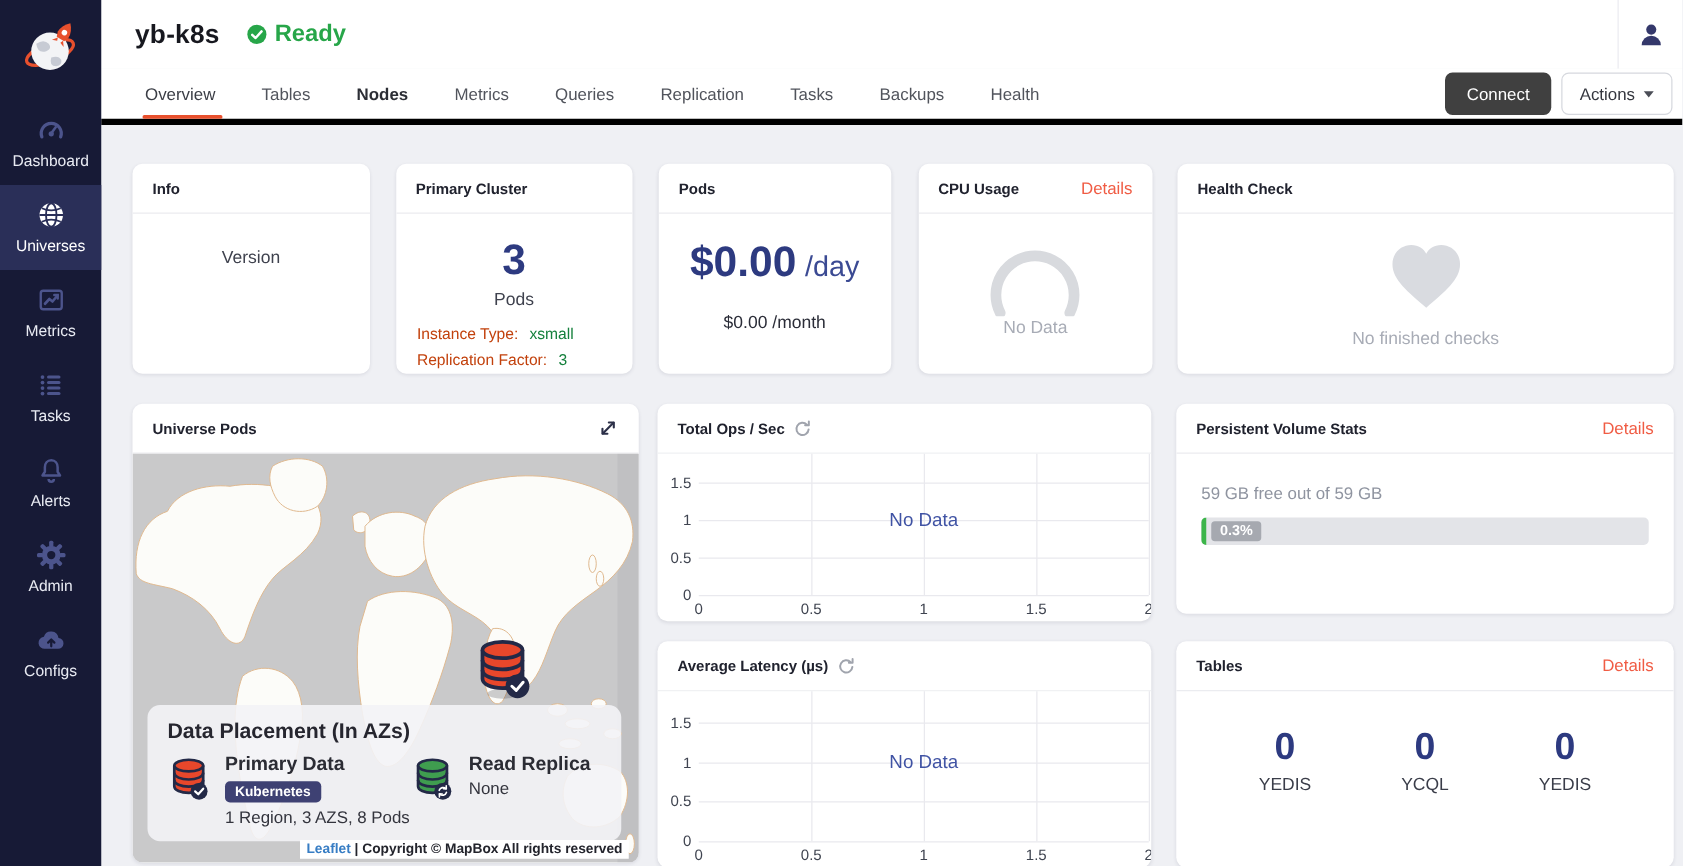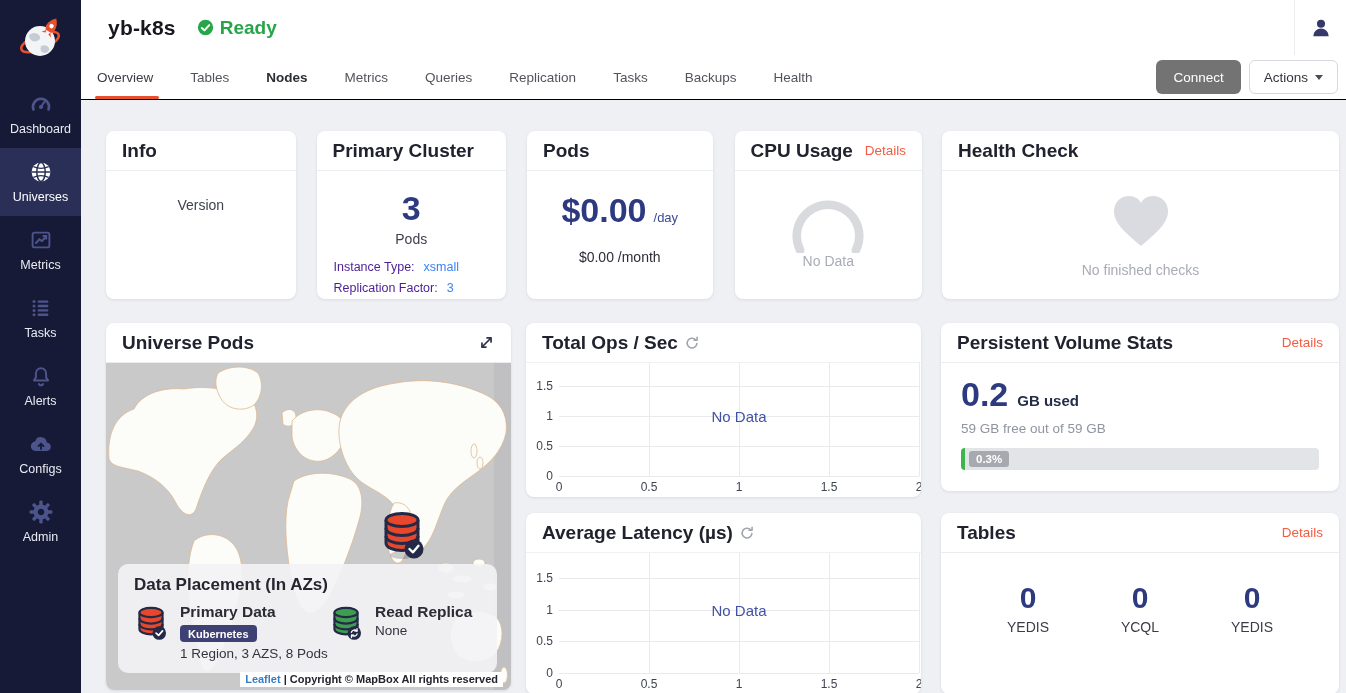--- a/index.html
+++ b/index.html
@@ -22,54 +22,54 @@
   .nav-icon svg { width:24px; height:24px; display:block; }
 
   
   .topbar { position:absolute; left:81px; top:0; right:0; height:55px; background:#fff; display:flex; align-items:center; padding-left:27px; z-index:20; }
   .universe-title { font-size:21px; font-weight:bold; color:#17181f; letter-spacing:.2px; }
   .status-badge { display:flex; align-items:center; gap:6px; margin-left:21px; }
   .status-badge span { font-size:19px; font-weight:bold; color:#27a649; }
   .user-menu { margin-left:auto; width:52px; height:55px; display:flex; align-items:center; justify-content:center; border-left:1px solid #ececf1; cursor:pointer; }
 
   
-  .tabbar { position:absolute; left:81px; top:55px; right:0; height:45px; background:#fff; border-bottom:1px solid #000000; display:flex; align-items:center; padding-left:16px; z-index:20; }
+  .tabbar { position:absolute; left:81px; top:55px; right:0; height:45px; background:#fff; border-bottom:5px solid #000000; display:flex; align-items:center; padding-left:35px; z-index:20; }
   .tab { font-size:13.5px; color:#51545c; margin-right:37px; height:100%; display:flex; align-items:center; position:relative; cursor:pointer; white-space:nowrap; }
   .tab.active { color:#3a3d45; }
   .tab.active::after { content:""; position:absolute; left:-2px; right:-6px; bottom:0; height:3px; background:#e8502d; border-radius:2px; }
   .tab.emph { color:#2c2e35; font-weight:bold; }
   .tab-actions { margin-left:auto; display:flex; gap:8px; padding-right:8px; }
-  .btn-connect { background:#737373; color:#fff; border:none; border-radius:6px; height:34px; padding:0 17px; font-size:13.5px; font-family:inherit; cursor:pointer; }
+  .btn-connect { background:#404040; color:#fff; border:none; border-radius:6px; height:34px; padding:0 17px; font-size:13.5px; font-family:inherit; cursor:pointer; }
   .btn-actions { background:#fff; color:#34363e; border:1px solid #d6d8de; border-radius:6px; height:34px; padding:0 14px; font-size:13.5px; font-family:inherit; cursor:pointer; display:flex; align-items:center; gap:7px; }
   .caret { width:0; height:0; border-left:4px solid transparent; border-right:4px solid transparent; border-top:5px solid #4b4e57; display:inline-block; }
 
   
   .content { position:absolute; left:81px; top:100px; right:0; bottom:0; padding:31px 7px 0 25px; }
   .card { background:#fff; border-radius:8px; box-shadow:0 1px 3px rgba(35,38,65,.10); position:relative; overflow:hidden; }
   .card-header { height:40px; display:flex; align-items:center; justify-content:space-between; padding:0 16px; border-bottom:1px solid #ebecf0; }
-  .card-title { font-size:19px; font-weight:bold; color:#20222e; display:flex; align-items:center; gap:7px; }
+  .card-title { font-size:12px; font-weight:bold; color:#20222e; display:flex; align-items:center; gap:7px; }
   .details-link { font-size:13.5px; color:#f05c44; cursor:pointer; }
 
   .row1 { display:flex; margin-bottom:24px; }
   .row1 .card { height:168px; }
   .c-info { width:190px; margin-right:21px; }
   .c-cluster { width:190px; margin-right:21px; }
   .c-cost { width:186px; margin-right:22px; }
   .c-cpu { width:188px; margin-right:20px; }
   .c-health { width:398px; }
 
   .big-num { font-size:34px; font-weight:bold; color:#2d3a80; text-align:center; line-height:1; }
   .big-label { font-size:14px; color:#3f424e; text-align:center; margin-top:6px; }
   .pad-top { padding-top:20px; }
   .cluster-rows { padding:10px 17px 0; }
   .cluster-row { font-size:12.5px; line-height:21px; display:flex; gap:9px; }
-  .cluster-row .k { color:#4c1d95; }
-  .cluster-row .v { color:#3b82f6; }
+  .cluster-row .k { color:#c2410c; }
+  .cluster-row .v { color:#15803d; }
   .cost-line { display:flex; align-items:baseline; justify-content:center; gap:7px; padding-top:22px; }
-  .cost-unit { font-size:13px; color:#3b4a93; }
+  .cost-unit { font-size:23px; color:#3b4a93; }
   .cost-month { font-size:14px; color:#2b2d38; text-align:center; margin-top:22px; }
   .gauge-wrap { display:flex; flex-direction:column; align-items:center; padding-top:14px; }
   .muted-empty { font-size:14px; color:#a8acb6; text-align:center; }
   .health-body { display:flex; flex-direction:column; align-items:center; padding-top:22px; gap:13px; }
 
   .row2 { display:flex; align-items:flex-start; }
   .col-map { width:405px; margin-right:15px; }
   .col-charts { width:395px; margin-right:20px; }
   .col-right { width:398px; }
   .c-map { height:367px; }
@@ -198,46 +198,46 @@
           <path d="M12,4.2 C8.8,4.2 6.9,6.8 6.9,9.8 v3.6 L5,16.4 h14 L17.1,13.4 V9.8 C17.1,6.8 15.2,4.2 12,4.2 Z" stroke-width="2" stroke-linejoin="round"></path>
           <path d="M9.9,19.2 a2.1,2.1 0 0 0 4.2,0" stroke-width="2"></path>
         </svg>
     </span>
     <span class="nav-label">Alerts</span>
   </div>
 
   <div class="nav-item">
     <span class="nav-icon">
       <svg viewBox="0 0 24 24">
-          <path d="M7.2,19 h10 a4.3,4.3 0 0 0 0.6,-8.6 a6,6 0 0 0 -11.7,-1 a4.7,4.7 0 0 0 1.1,9.6 z" fill="currentColor"></path>
-          <path d="M12,17 v-5.4 m0,0 l-2.5,2.5 m2.5,-2.5 l2.5,2.5" stroke="#171a36" stroke-width="1.8" fill="none" stroke-linecap="round" stroke-linejoin="round"></path>
-        </svg>
-    </span>
-    <span class="nav-label">Configs</span>
-  </div>
-
-  <div class="nav-item">
-    <span class="nav-icon">
-      <svg viewBox="0 0 24 24">
           <g transform="translate(12,12)">
             <circle r="5.4" fill="none" stroke="currentColor" stroke-width="4.2"></circle>
             <g fill="currentColor">
               <rect x="-1.7" y="-11.4" width="3.4" height="5" rx="1.2"></rect>
               <rect x="-1.7" y="-11.4" width="3.4" height="5" rx="1.2" transform="rotate(45)"></rect>
               <rect x="-1.7" y="-11.4" width="3.4" height="5" rx="1.2" transform="rotate(90)"></rect>
               <rect x="-1.7" y="-11.4" width="3.4" height="5" rx="1.2" transform="rotate(135)"></rect>
               <rect x="-1.7" y="-11.4" width="3.4" height="5" rx="1.2" transform="rotate(180)"></rect>
               <rect x="-1.7" y="-11.4" width="3.4" height="5" rx="1.2" transform="rotate(225)"></rect>
               <rect x="-1.7" y="-11.4" width="3.4" height="5" rx="1.2" transform="rotate(270)"></rect>
               <rect x="-1.7" y="-11.4" width="3.4" height="5" rx="1.2" transform="rotate(315)"></rect>
             </g>
           </g>
         </svg>
     </span>
     <span class="nav-label">Admin</span>
+  </div>
+
+  <div class="nav-item">
+    <span class="nav-icon">
+      <svg viewBox="0 0 24 24">
+          <path d="M7.2,19 h10 a4.3,4.3 0 0 0 0.6,-8.6 a6,6 0 0 0 -11.7,-1 a4.7,4.7 0 0 0 1.1,9.6 z" fill="currentColor"></path>
+          <path d="M12,17 v-5.4 m0,0 l-2.5,2.5 m2.5,-2.5 l2.5,2.5" stroke="#171a36" stroke-width="1.8" fill="none" stroke-linecap="round" stroke-linejoin="round"></path>
+        </svg>
+    </span>
+    <span class="nav-label">Configs</span>
   </div>
 </nav>
 
 <header class="topbar">
   <h1 class="universe-title">yb-k8s</h1>
   <div class="status-badge">
     <svg width="17" height="17" viewBox="0 0 20 20">
         <circle cx="10" cy="10" r="9" fill="#27a649"></circle>
         <polyline points="5.6,10.5 8.8,13.4 14.4,7.2" fill="none" stroke="#fff" stroke-width="2.3" stroke-linecap="round" stroke-linejoin="round"></polyline>
       </svg>
@@ -509,24 +509,20 @@
       </section>
     </div>
 
     <div class="col-right">
       <section class="card c-pv">
         <div class="card-header">
           <span class="card-title">Persistent Volume Stats</span>
           <span class="details-link">Details</span>
         </div>
         <div class="pv-body">
-          <div class="pv-top">
-            <span class="big-num">0.2</span>
-            <span class="pv-unit">GB used</span>
-          </div>
           <div class="pv-free">59 GB free out of 59 GB</div>
           <div class="pv-bar">
             <div class="pv-fill"></div>
             <span class="pv-badge">0.3%</span>
           </div>
         </div>
       </section>
 
       <section class="card c-tables">
         <div class="card-header">

